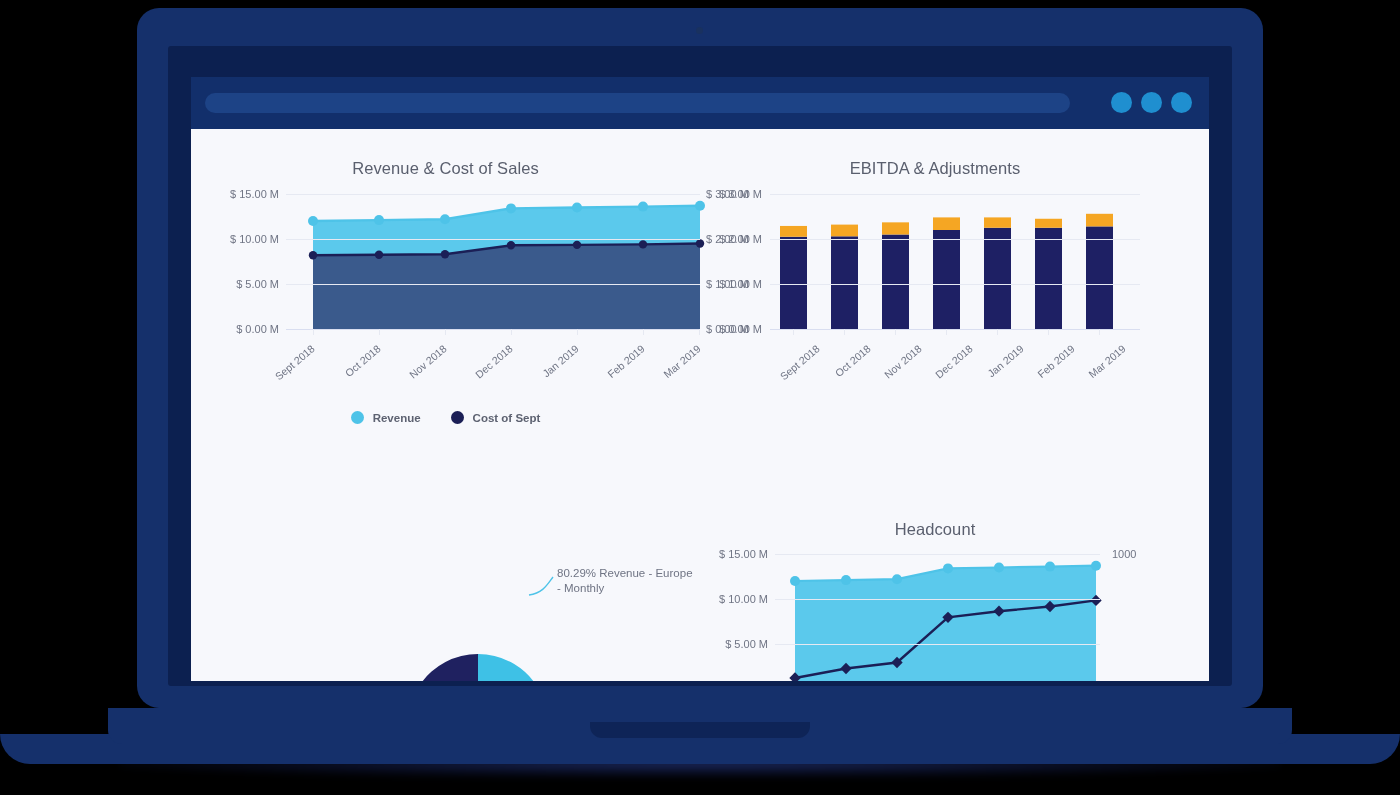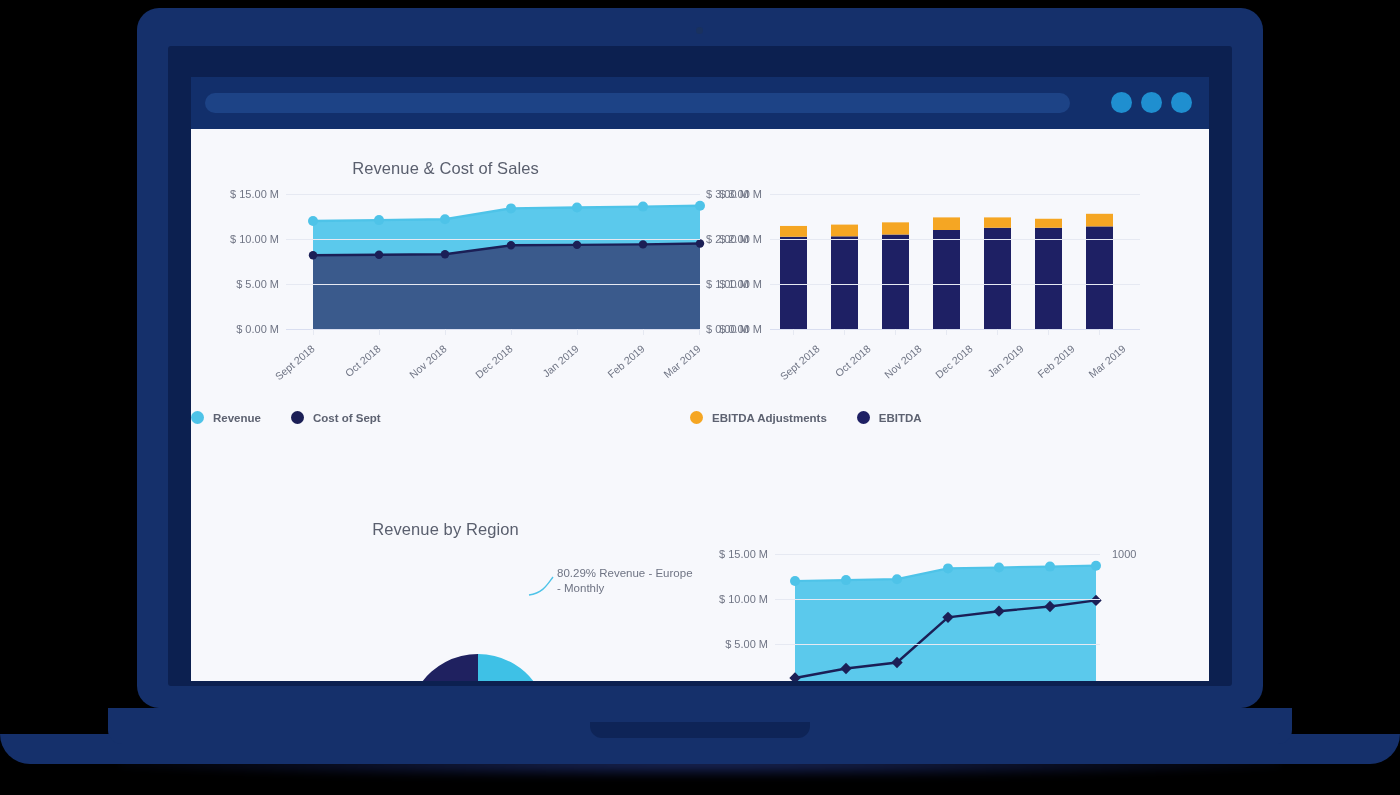--- a/index.html
+++ b/index.html
@@ -69,21 +69,21 @@
     position:absolute;color:#6f7484;font-size:11px;white-space:nowrap;
     font-family:"Liberation Sans",sans-serif;
   }
   .ylab.left{text-align:right;}
   .xlab{
     position:absolute;color:#6f7484;font-size:10.5px;white-space:nowrap;
     transform-origin:right center;transform:rotate(-40deg);text-align:right;
     font-family:"Liberation Sans",sans-serif;
   }
   .legend{
-    position:absolute;display:flex;align-items:center;gap:30px;
+    position:absolute;display:flex;align-items:center;justify-content:center;gap:30px;
     width:100%;
   }
   .lg-item{display:flex;align-items:center;gap:9px;}
   .lg-swatch{width:13px;height:13px;border-radius:50%;display:block;}
   .lg-text{
     color:#5d6271;font-size:11.5px;font-weight:bold;white-space:nowrap;
     font-family:"Liberation Sans",sans-serif;
   }
 
   
@@ -197,20 +197,21 @@
           </span>
           <span class="lg-item">
             <span class="lg-swatch" style="background:#1B1F56;"></span>
             <span class="lg-text">Cost of Sept</span>
           </span>
         </div>
       </div>
 
       <div class="panel" style="left:509px;top:0px;width:509px;height:280px;">
 
+        <div class="ch-title" style="position:absolute;left:0;top:30px;width:470px;">EBITDA &amp; Adjustments</div>
 
         <div class="plot" style="left:70px;top:65px;width:370px;height:135px;">
 
           <div class="gridline" style="top:0px;width:370px;"></div>
           <div class="gridline" style="top:45px;width:370px;"></div>
           <div class="gridline" style="top:90px;width:370px;"></div>
           <div class="axisbase" style="top:135px;width:370px;"></div>
 
           <svg width="370" height="136" viewBox="0 0 370 136">
 
@@ -251,35 +252,24 @@
         <div class="ylab left" style="left:0px;top:194px;width:62px;">$ 0.00 M</div>
 
         <div class="xlab" style="left:18px;top:212px;width:100px;">Sept 2018</div>
         <div class="xlab" style="left:69px;top:212px;width:100px;">Oct 2018</div>
         <div class="xlab" style="left:120px;top:212px;width:100px;">Nov 2018</div>
         <div class="xlab" style="left:171px;top:212px;width:100px;">Dec 2018</div>
         <div class="xlab" style="left:222px;top:212px;width:100px;">Jan 2019</div>
         <div class="xlab" style="left:273px;top:212px;width:100px;">Feb 2019</div>
         <div class="xlab" style="left:324px;top:212px;width:100px;">Mar 2019</div>
 
-        <div class="legend" style="left:-10px;top:282px;width:509px;">
-          <span class="lg-item">
-            <span class="lg-swatch" style="background:#F5A623;"></span>
-            <span class="lg-text">EBITDA Adjustments</span>
-          </span>
-          <span class="lg-item">
-            <span class="lg-swatch" style="background:#1E2064;"></span>
-            <span class="lg-text">EBITDA</span>
-          </span>
-        </div>
       </div>
 
       <div class="panel" style="left:0px;top:280px;width:509px;height:272px;">
 
-        <div class="ch-title" style="position:absolute;left:0;top:111px;width:509px;">Revenue by Region</div>
 
         <svg width="509" height="240" viewBox="0 0 509 240" style="position:absolute;left:0;top:140px;">
 
           <g transform="translate(287,175)">
 
             <path d="M 0,-70 A 70,70 0 0,1 61.98,-32.5 L 32.77,-17.18 A 37,37 0 0,0 0,-37 Z" fill="#3EC1E6"></path>
 
             <path d="M 61.98,-32.5 A 70,70 0 0,1 46.51,52.29 L 24.59,27.64 A 37,37 0 0,0 32.77,-17.18 Z" fill="#6E87A8"></path>
 
             <path d="M 46.51,52.29 A 70,70 0 1,1 0,-70 L 0,-37 A 37,37 0 1,0 24.59,27.64 Z" fill="#1F2160"></path>
@@ -289,20 +279,21 @@
           <path d="M 352,155 C 372,156 386,156 404,156" stroke="#7b8bb8" stroke-width="1.2" fill="none"></path>
           <path d="M 222,208 C 200,214 178,216 148,216" stroke="#7b8bb8" stroke-width="1.2" fill="none"></path>
         </svg>
 
         <div class="callout" style="left:366px;top:157px;width:140px;">80.29% Revenue - Europe - Monthly</div>
 
       </div>
 
       <div class="panel" style="left:509px;top:280px;width:509px;height:272px;">
 
+        <div class="ch-title" style="position:absolute;left:0;top:111px;width:470px;">Headcount</div>
 
         <div class="plot" style="left:75px;top:145px;width:325px;height:135px;">
 
           <div class="gridline" style="top:0px;width:325px;"></div>
           <div class="gridline" style="top:45px;width:325px;"></div>
           <div class="gridline" style="top:90px;width:325px;"></div>
 
           <svg width="325" height="136" viewBox="0 0 325 136">
 
             <path d="M 20,27 L 71,26.1 L 122,25.2 L 173,14.4 L 224,13.5 L 275,12.6 L 321,11.7

